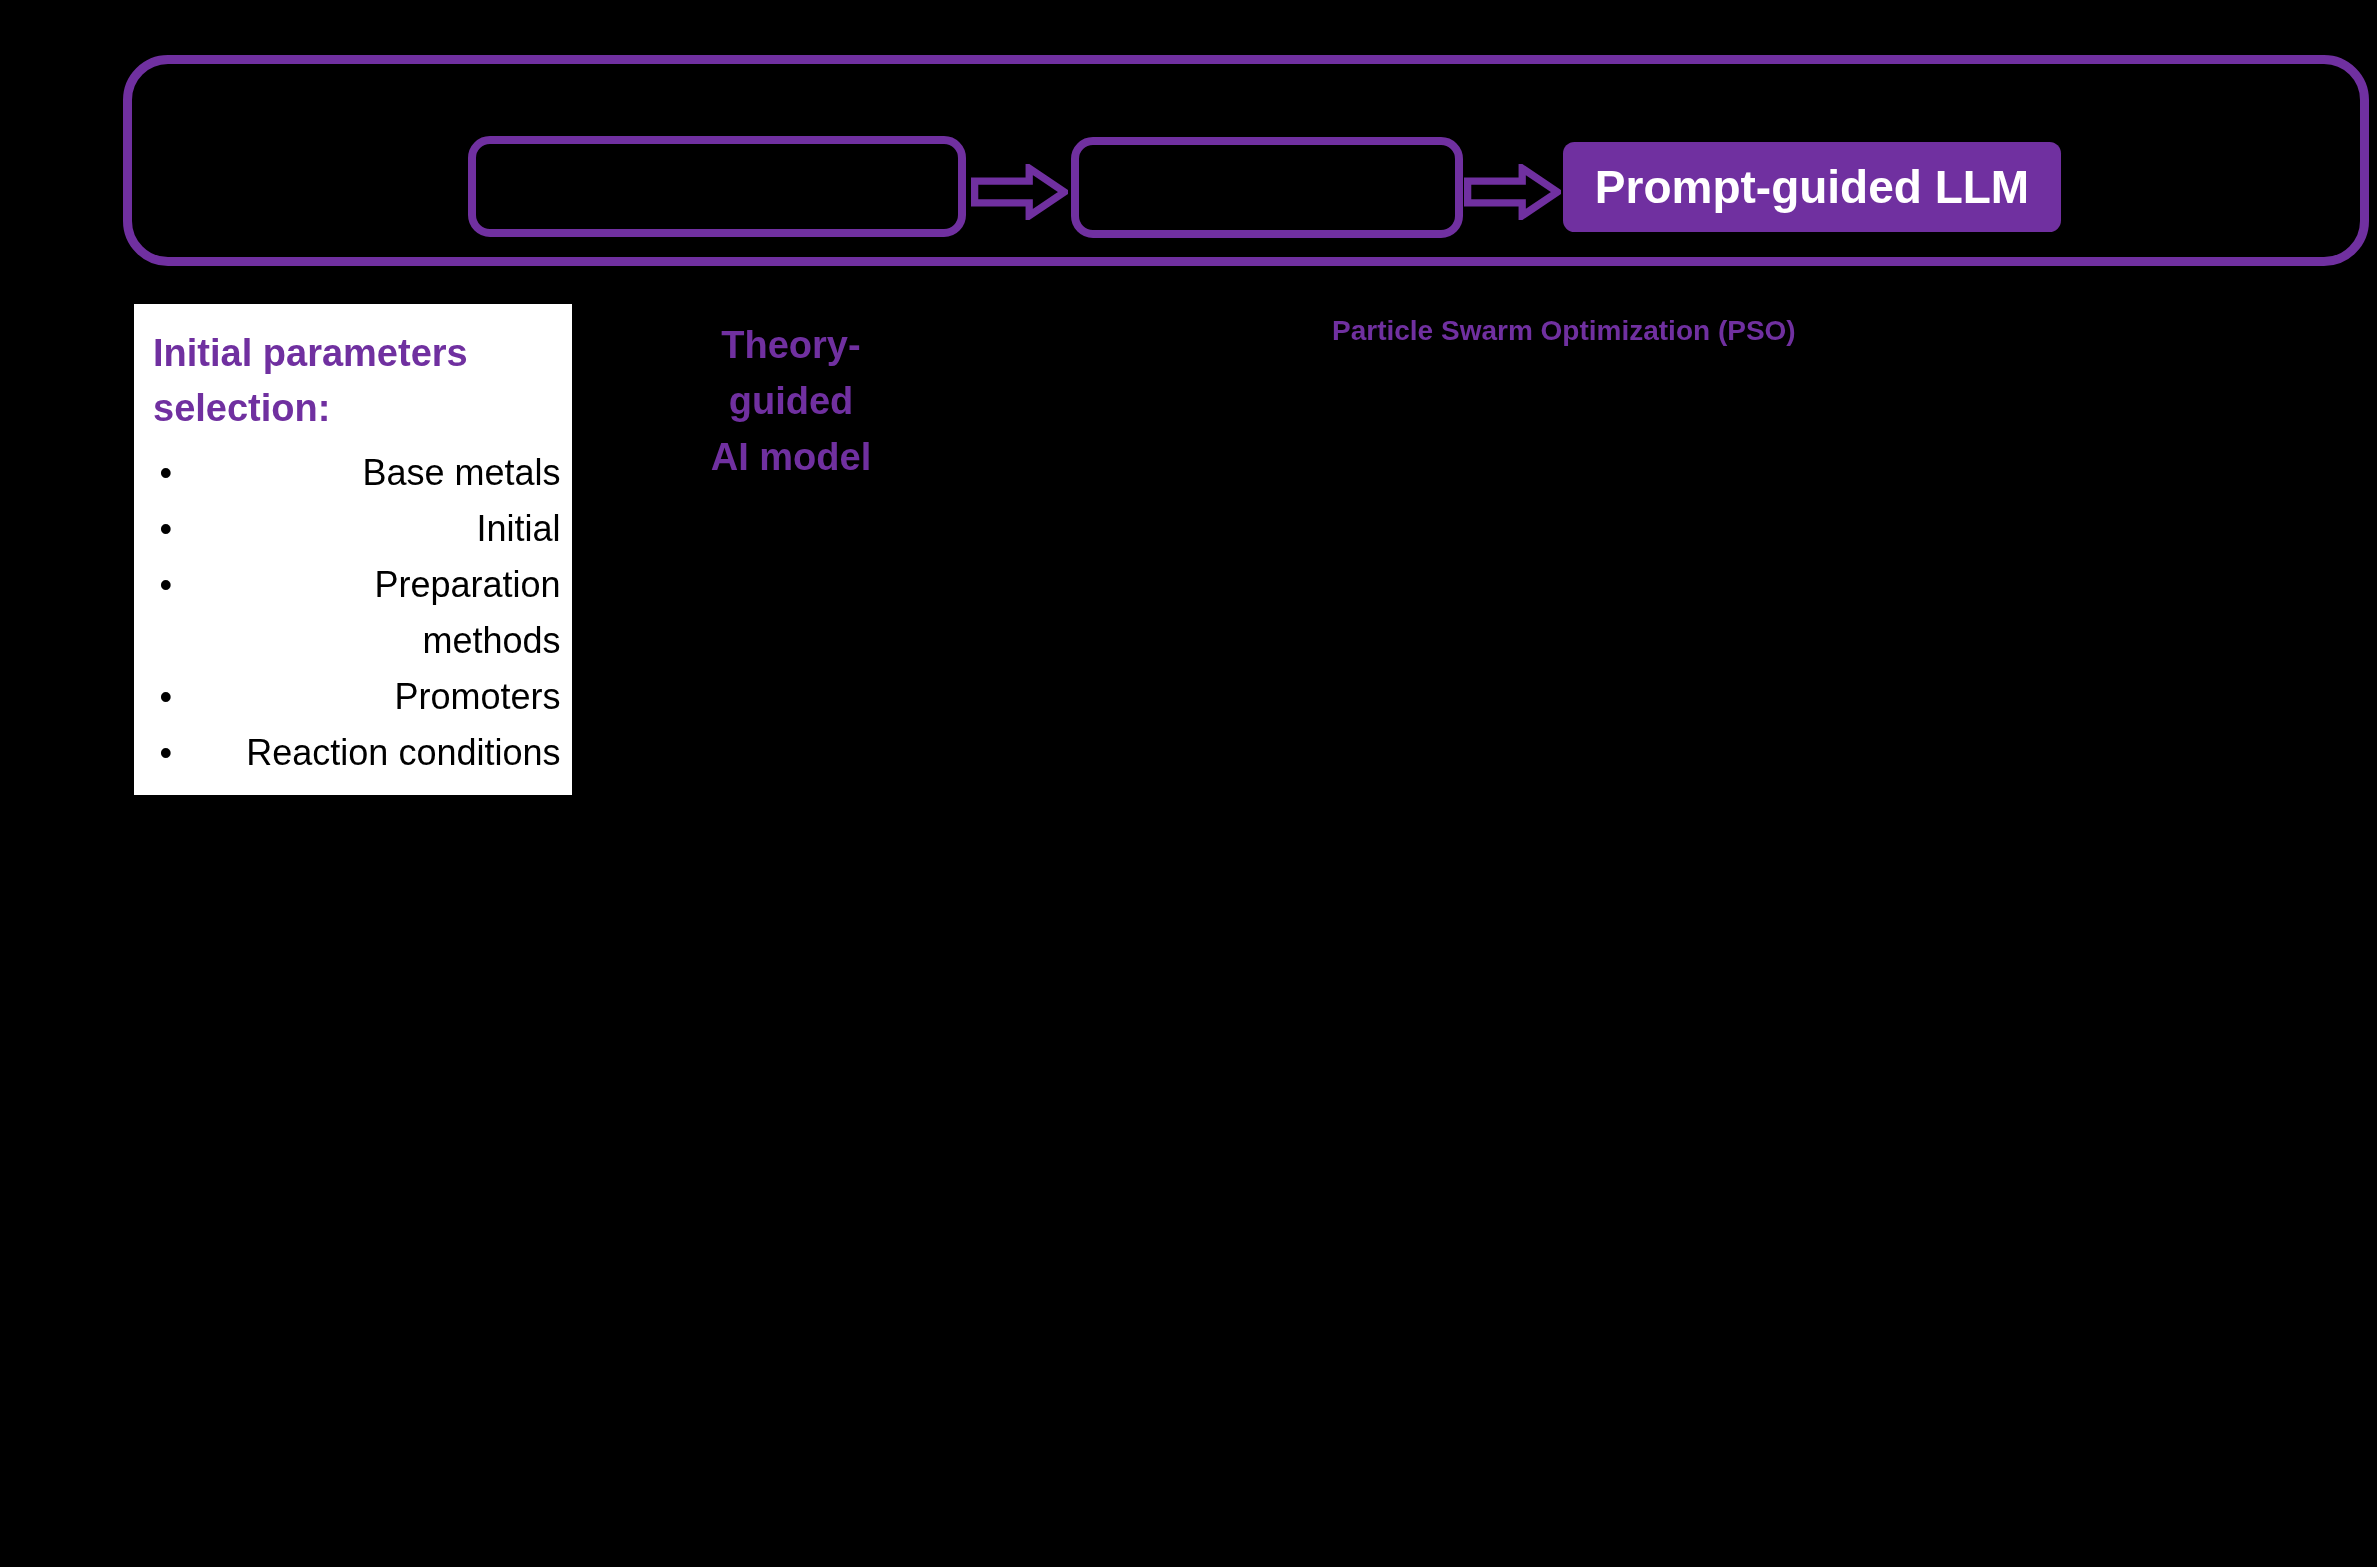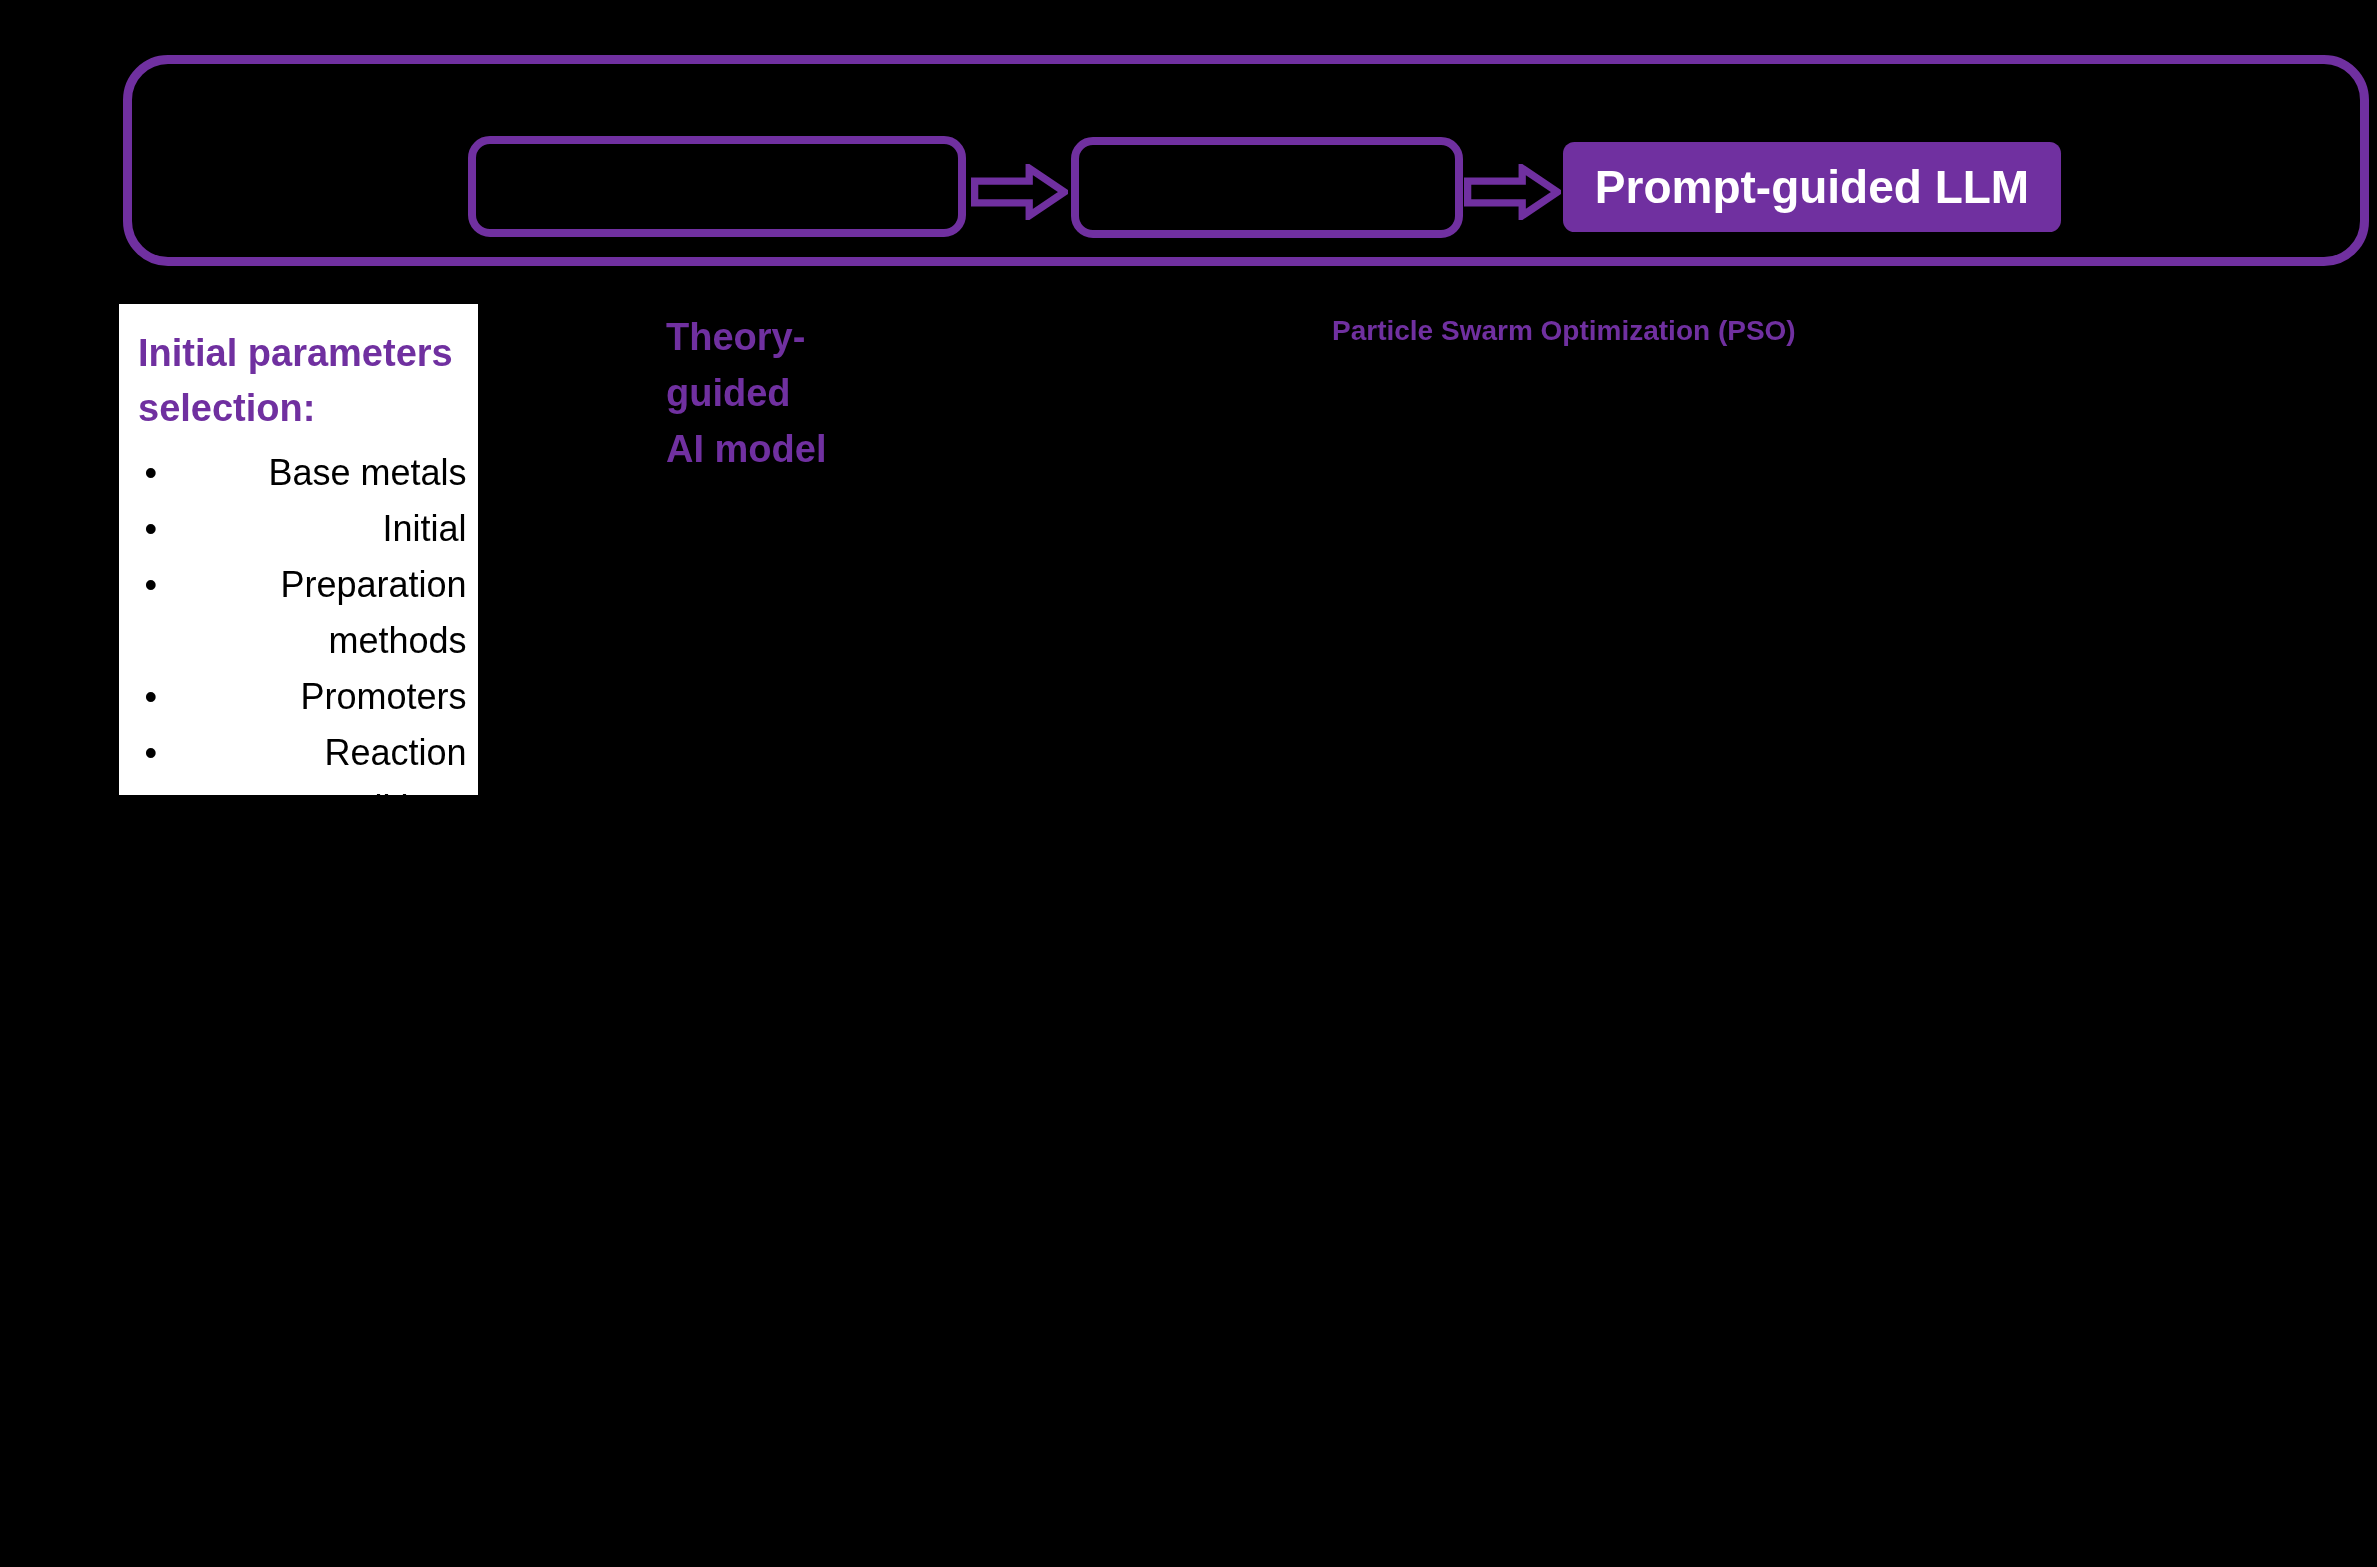--- a/index.html
+++ b/index.html
@@ -44,21 +44,21 @@
   .arrow svg{width:100%;height:100%;display:block;}
   .arrow polygon{
     fill:var(--background,#000);
     stroke:var(--purple,#7030A0);
     stroke-width:12;
     stroke-linejoin:miter;
   }
 
   
   .params-panel{
-    left:119px;top:304px;width:359px;height:491px;
+    left:134px;top:304px;width:438px;height:491px;
     background:var(--panel_bg,#fff);
     padding:22px 11.5px 0 19px;
   }
   .params-heading{
     color:var(--purple,#7030A0);
     font-size:38px;font-weight:700;line-height:55px;
     letter-spacing:0px;
   }
   .params-list{
     list-style:none;margin:9px 0 0 0;padding:0;
@@ -72,21 +72,22 @@
     text-align:right;
   }
   .params-list li::before{
     content:"\2022";
     position:absolute;left:6.4px;top:0;
     font-size:36px;color:var(--text_black,#000);
   }
 
   
   .theory-label{
-    left:666px;top:309px;width:250px;
+    left:666px;top:317px;width:250px;
+    text-align:center;
     color:var(--purple,#7030A0);
     font-size:38px;font-weight:700;line-height:56px;
     white-space:pre-line;
   }
   .pso-label{
     left:1332px;top:306px;width:788px;
     text-align:left;
     color:var(--purple,#7030A0);
     font-size:28px;font-weight:700;line-height:50px;
   }

